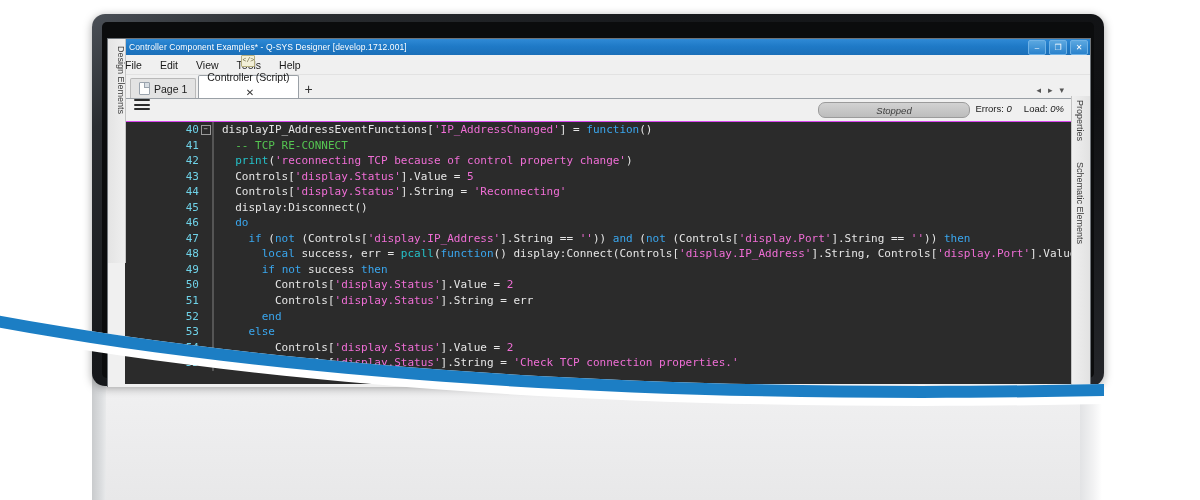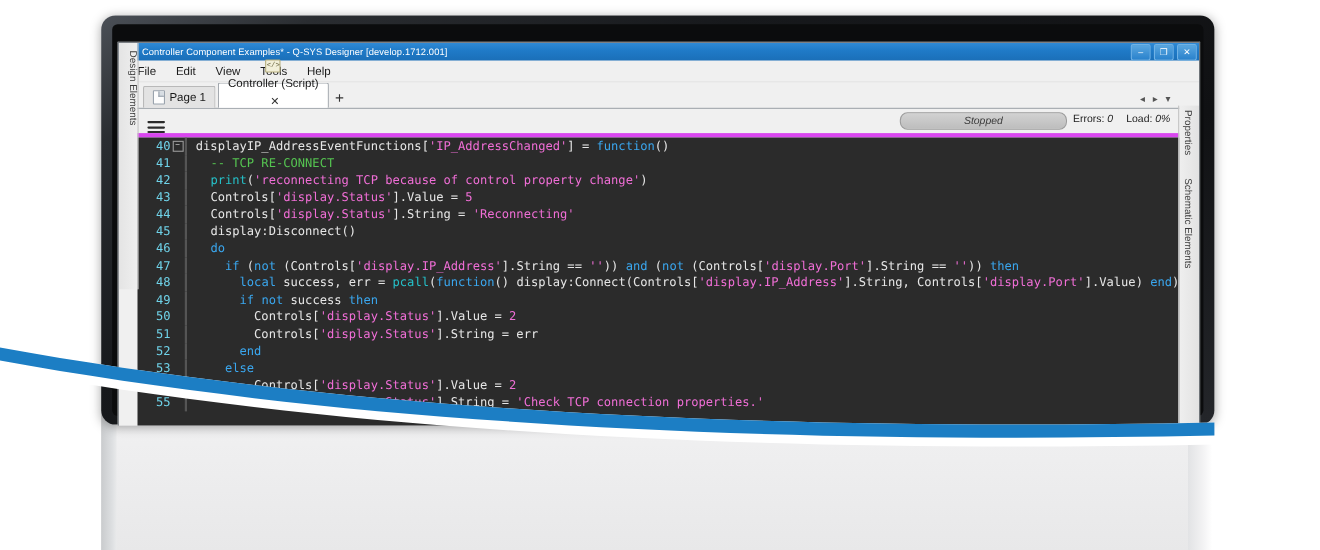--- a/index.html
+++ b/index.html
@@ -119,22 +119,22 @@
   }
   .tab-plus{font-size:14px;color:#333;margin-left:4px;margin-bottom:2px;line-height:1;}
   .tabrow-right{
     position:absolute;right:26px;bottom:3px;display:flex;align-items:center;gap:7px;
     font-size:9px;color:#555;
   }
   .tabrow-right span{line-height:1;}
 
   
   .toolbar{
-    height:22px;background:#f0f0f0;display:flex;align-items:flex-end;
-    position:relative;border-bottom:4px solid #d946ef;
+    height:22px;background:#f0f0f0;display:flex;align-items:flex-start;
+    position:relative;border-bottom:1px solid #d946ef;
   }
   .hamburger{
     margin-left:26px;width:16px;height:11px;display:flex;flex-direction:column;
     justify-content:space-between;
   }
   .hamburger i{display:block;height:2px;background:#2b2b2b;border-radius:1px;}
   .status-pill{
     position:absolute;right:120px;top:3px;width:150px;height:14px;
     border-radius:7px;background:linear-gradient(180deg,#d2d2d2 0%,#bdbdbd 100%);
     border:1px solid #9b9b9b;
@@ -147,21 +147,21 @@
   }
   .counters em{font-style:italic;}
 
   
   .editor{
     position:relative;height:262px;background:#2b2b2b;overflow:hidden;
     margin-left:17px;
   }
   .code{
     font-family:"DejaVu Sans Mono","Liberation Mono",monospace;
-    font-size:11px;line-height:15.55px;white-space:pre;
+    font-size:11px;line-height:15.55px;white-space:pre;padding-left:44px;
   }
   .coderow{display:flex;height:15.55px;align-items:center;}
   .lnum{
     width:30px;text-align:right;color:#6fd2e8;flex:0 0 auto;
     font-family:"DejaVu Sans Mono","Liberation Mono",monospace;font-size:11px;
   }
   .fold{
     width:13px;flex:0 0 auto;display:flex;align-items:center;justify-content:center;
   }
   .fold b{

